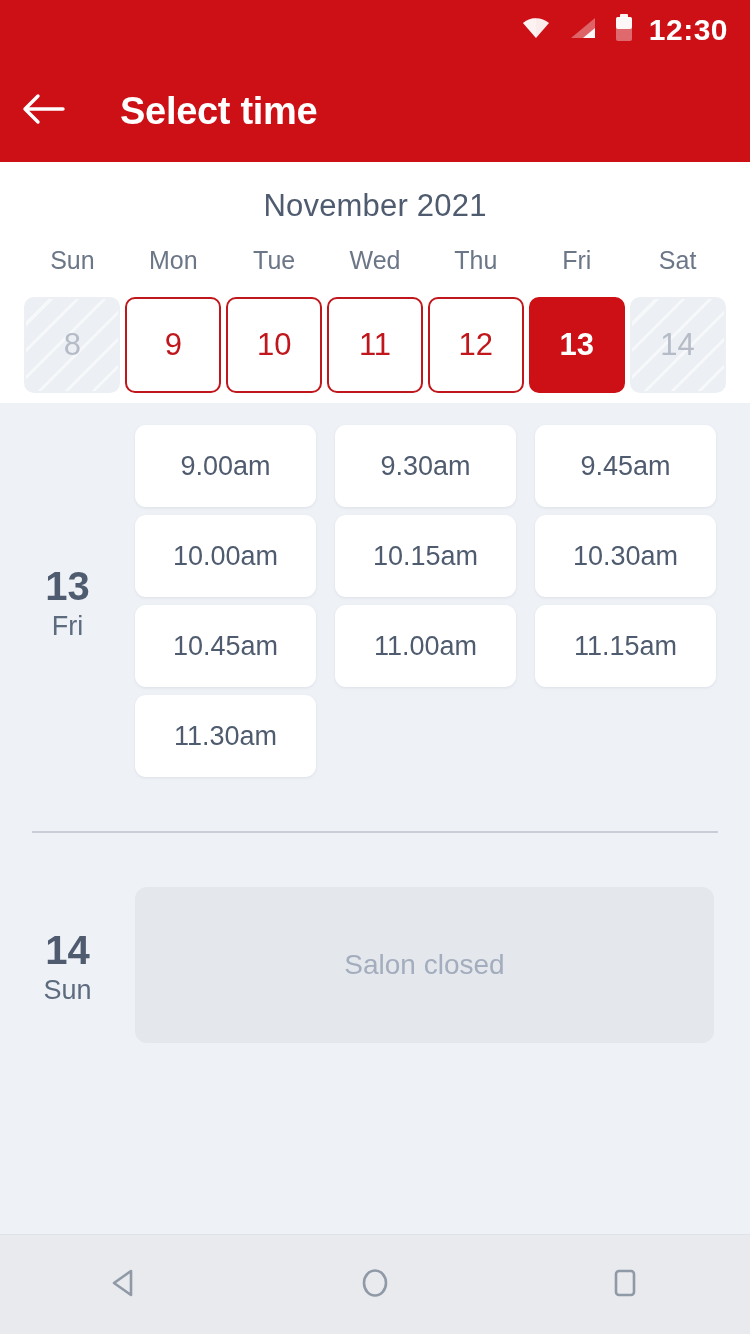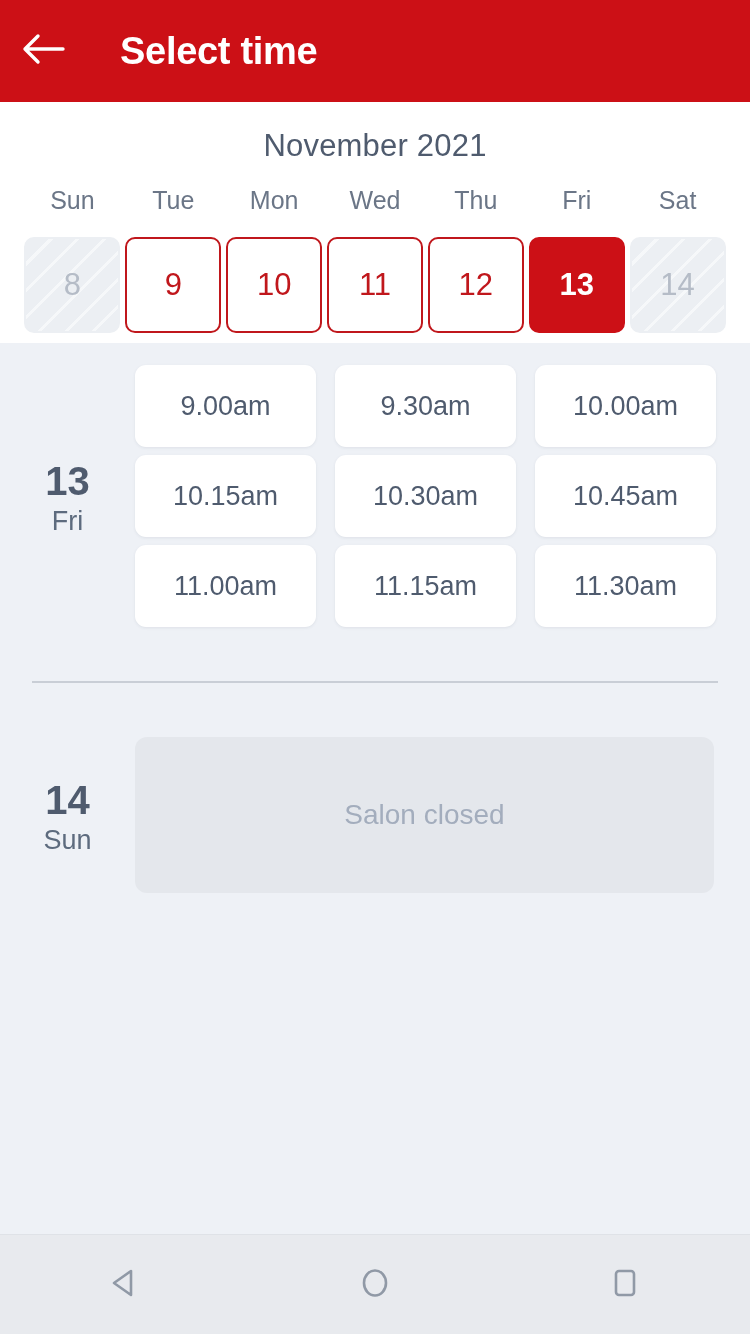--- a/index.html
+++ b/index.html
@@ -256,39 +256,63 @@
     align-items: center;
     justify-content: center;
     cursor: pointer;
   }
 </style>
 </head>
 <body>
 
 <div class="phone">
 
+  <div class="status-bar">
+    <div class="status-icons">
+      <span class="icon-wifi">
+        <svg width="30" height="24" viewBox="0 0 30 24">
+          <path d="M15 22 L2 7 A20 20 0 0 1 28 7 Z" fill="#ffffff" opacity="0.92"></path>
+          <path d="M15 22 L2 7 A20 20 0 0 1 15 2 Z" fill="#ffffff" opacity="0.35"></path>
+        </svg>
+      </span>
+      <span class="icon-signal">
+        <svg width="28" height="24" viewBox="0 0 28 24">
+          <path d="M26 2 L26 22 L2 22 Z" fill="#ffffff" opacity="0.35"></path>
+          <path d="M26 12 L26 22 L14 22 Z" fill="#ffffff" opacity="0.95"></path>
+        </svg>
+      </span>
+      <span class="icon-battery">
+        <svg width="18" height="28" viewBox="0 0 18 28">
+          <rect x="5" y="0" width="8" height="4" rx="1" fill="#ffffff" opacity="0.95"></rect>
+          <rect x="1" y="3" width="16" height="24" rx="2" fill="#ffffff" opacity="0.38"></rect>
+          <rect x="1" y="3" width="16" height="12" rx="2" fill="#ffffff" opacity="0.95"></rect>
+        </svg>
+      </span>
+    </div>
+    <div class="status-time">12:30</div>
+  </div>
 
   <div class="app-bar">
     <div class="back-btn">
       <span>
         <svg width="44" height="34" viewBox="0 0 44 34">
           <path d="M42 17 L4 17 M17 4 L4 17 L17 30" stroke="#ffffff" stroke-width="3.4" fill="none" stroke-linecap="round" stroke-linejoin="round"></path>
         </svg>
       </span>
     </div>
     <div class="app-title">Select time</div>
   </div>
 
   <div class="calendar-panel">
     <div class="month-title">November 2021</div>
 
     <div class="weekday-row">
       <div class="weekday-cell">Sun</div>
+      <div class="weekday-cell">Mon</div>
       <div class="weekday-cell">Tue</div>
-      <div class="weekday-cell">Mon</div>
       <div class="weekday-cell">Wed</div>
       <div class="weekday-cell">Thu</div>
       <div class="weekday-cell">Fri</div>
       <div class="weekday-cell">Sat</div>
     </div>
 
     <div class="dates-row">
       <div class="date-cell-wrap">
         <div class="date-cell disabled">8</div>
       </div>
@@ -317,20 +341,21 @@
   <div class="slots-area">
 
     <div class="day-block">
       <div class="day-label">
         <div class="day-num">13</div>
         <div class="day-dow">Fri</div>
       </div>
       <div class="slot-grid">
         <div class="slot">9.00am</div>
         <div class="slot">9.30am</div>
+        <div class="slot">9.45am</div>
         <div class="slot">10.00am</div>
         <div class="slot">10.15am</div>
         <div class="slot">10.30am</div>
         <div class="slot">10.45am</div>
         <div class="slot">11.00am</div>
         <div class="slot">11.15am</div>
         <div class="slot">11.30am</div>
       </div>
     </div>
 

